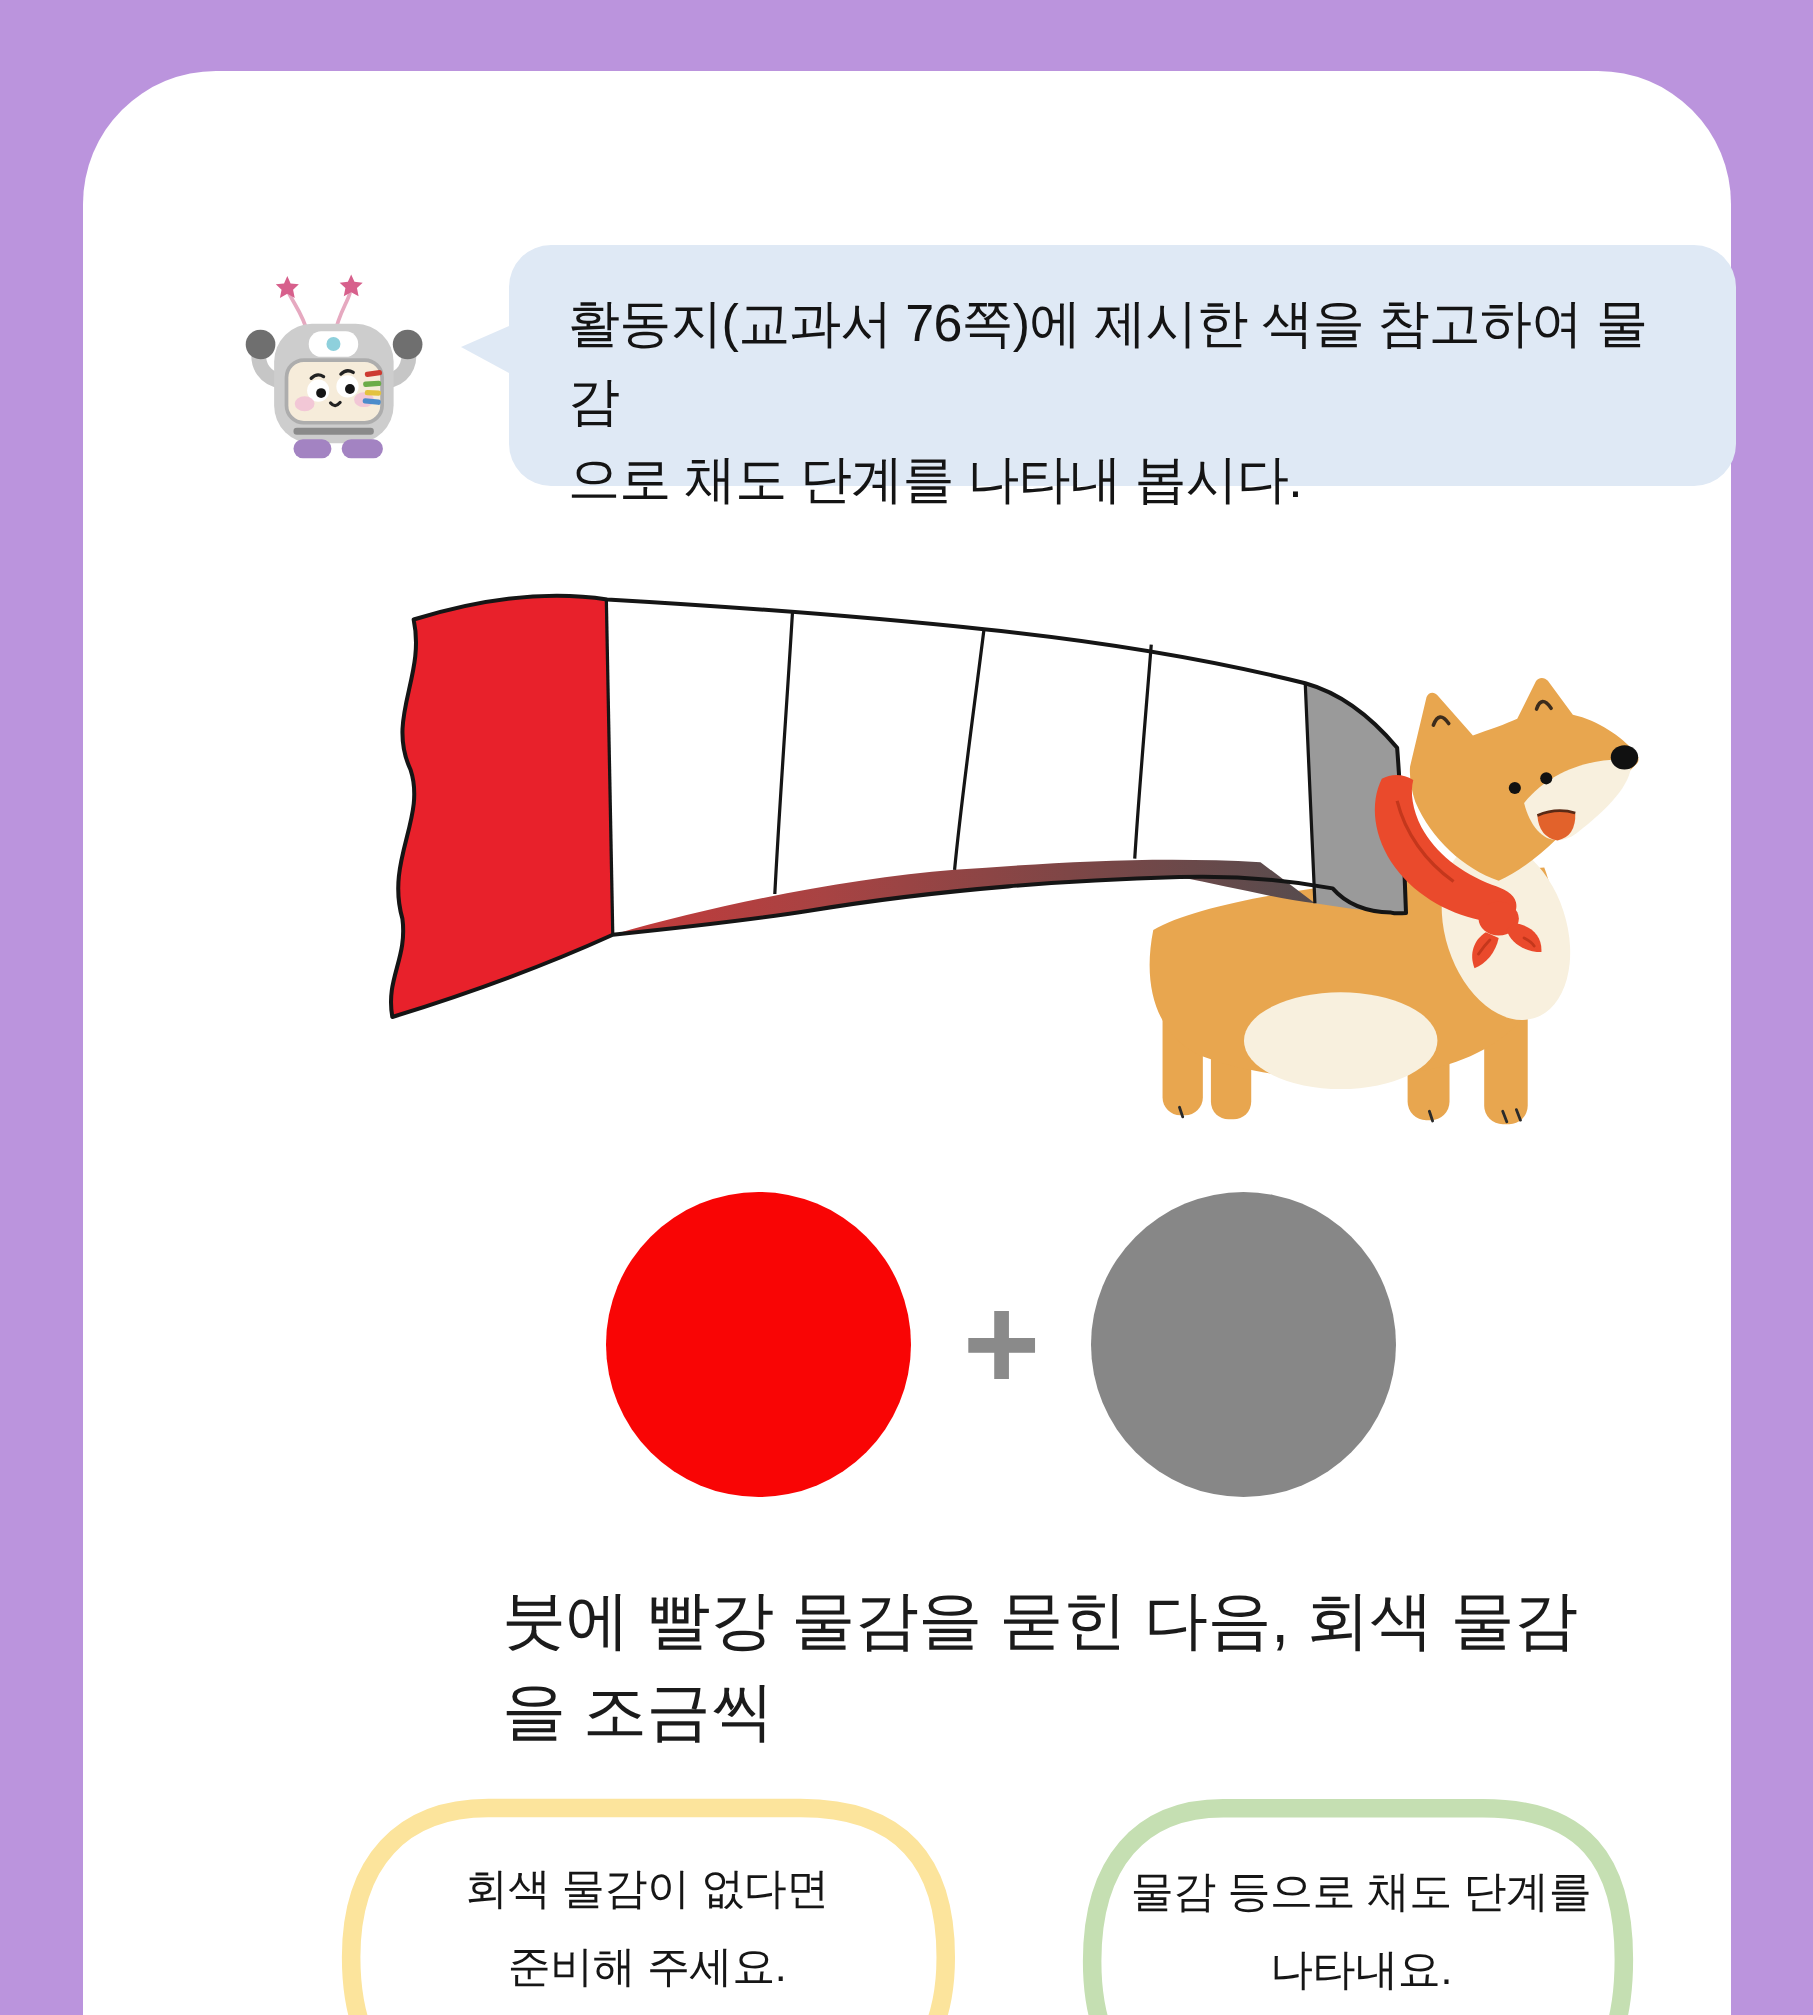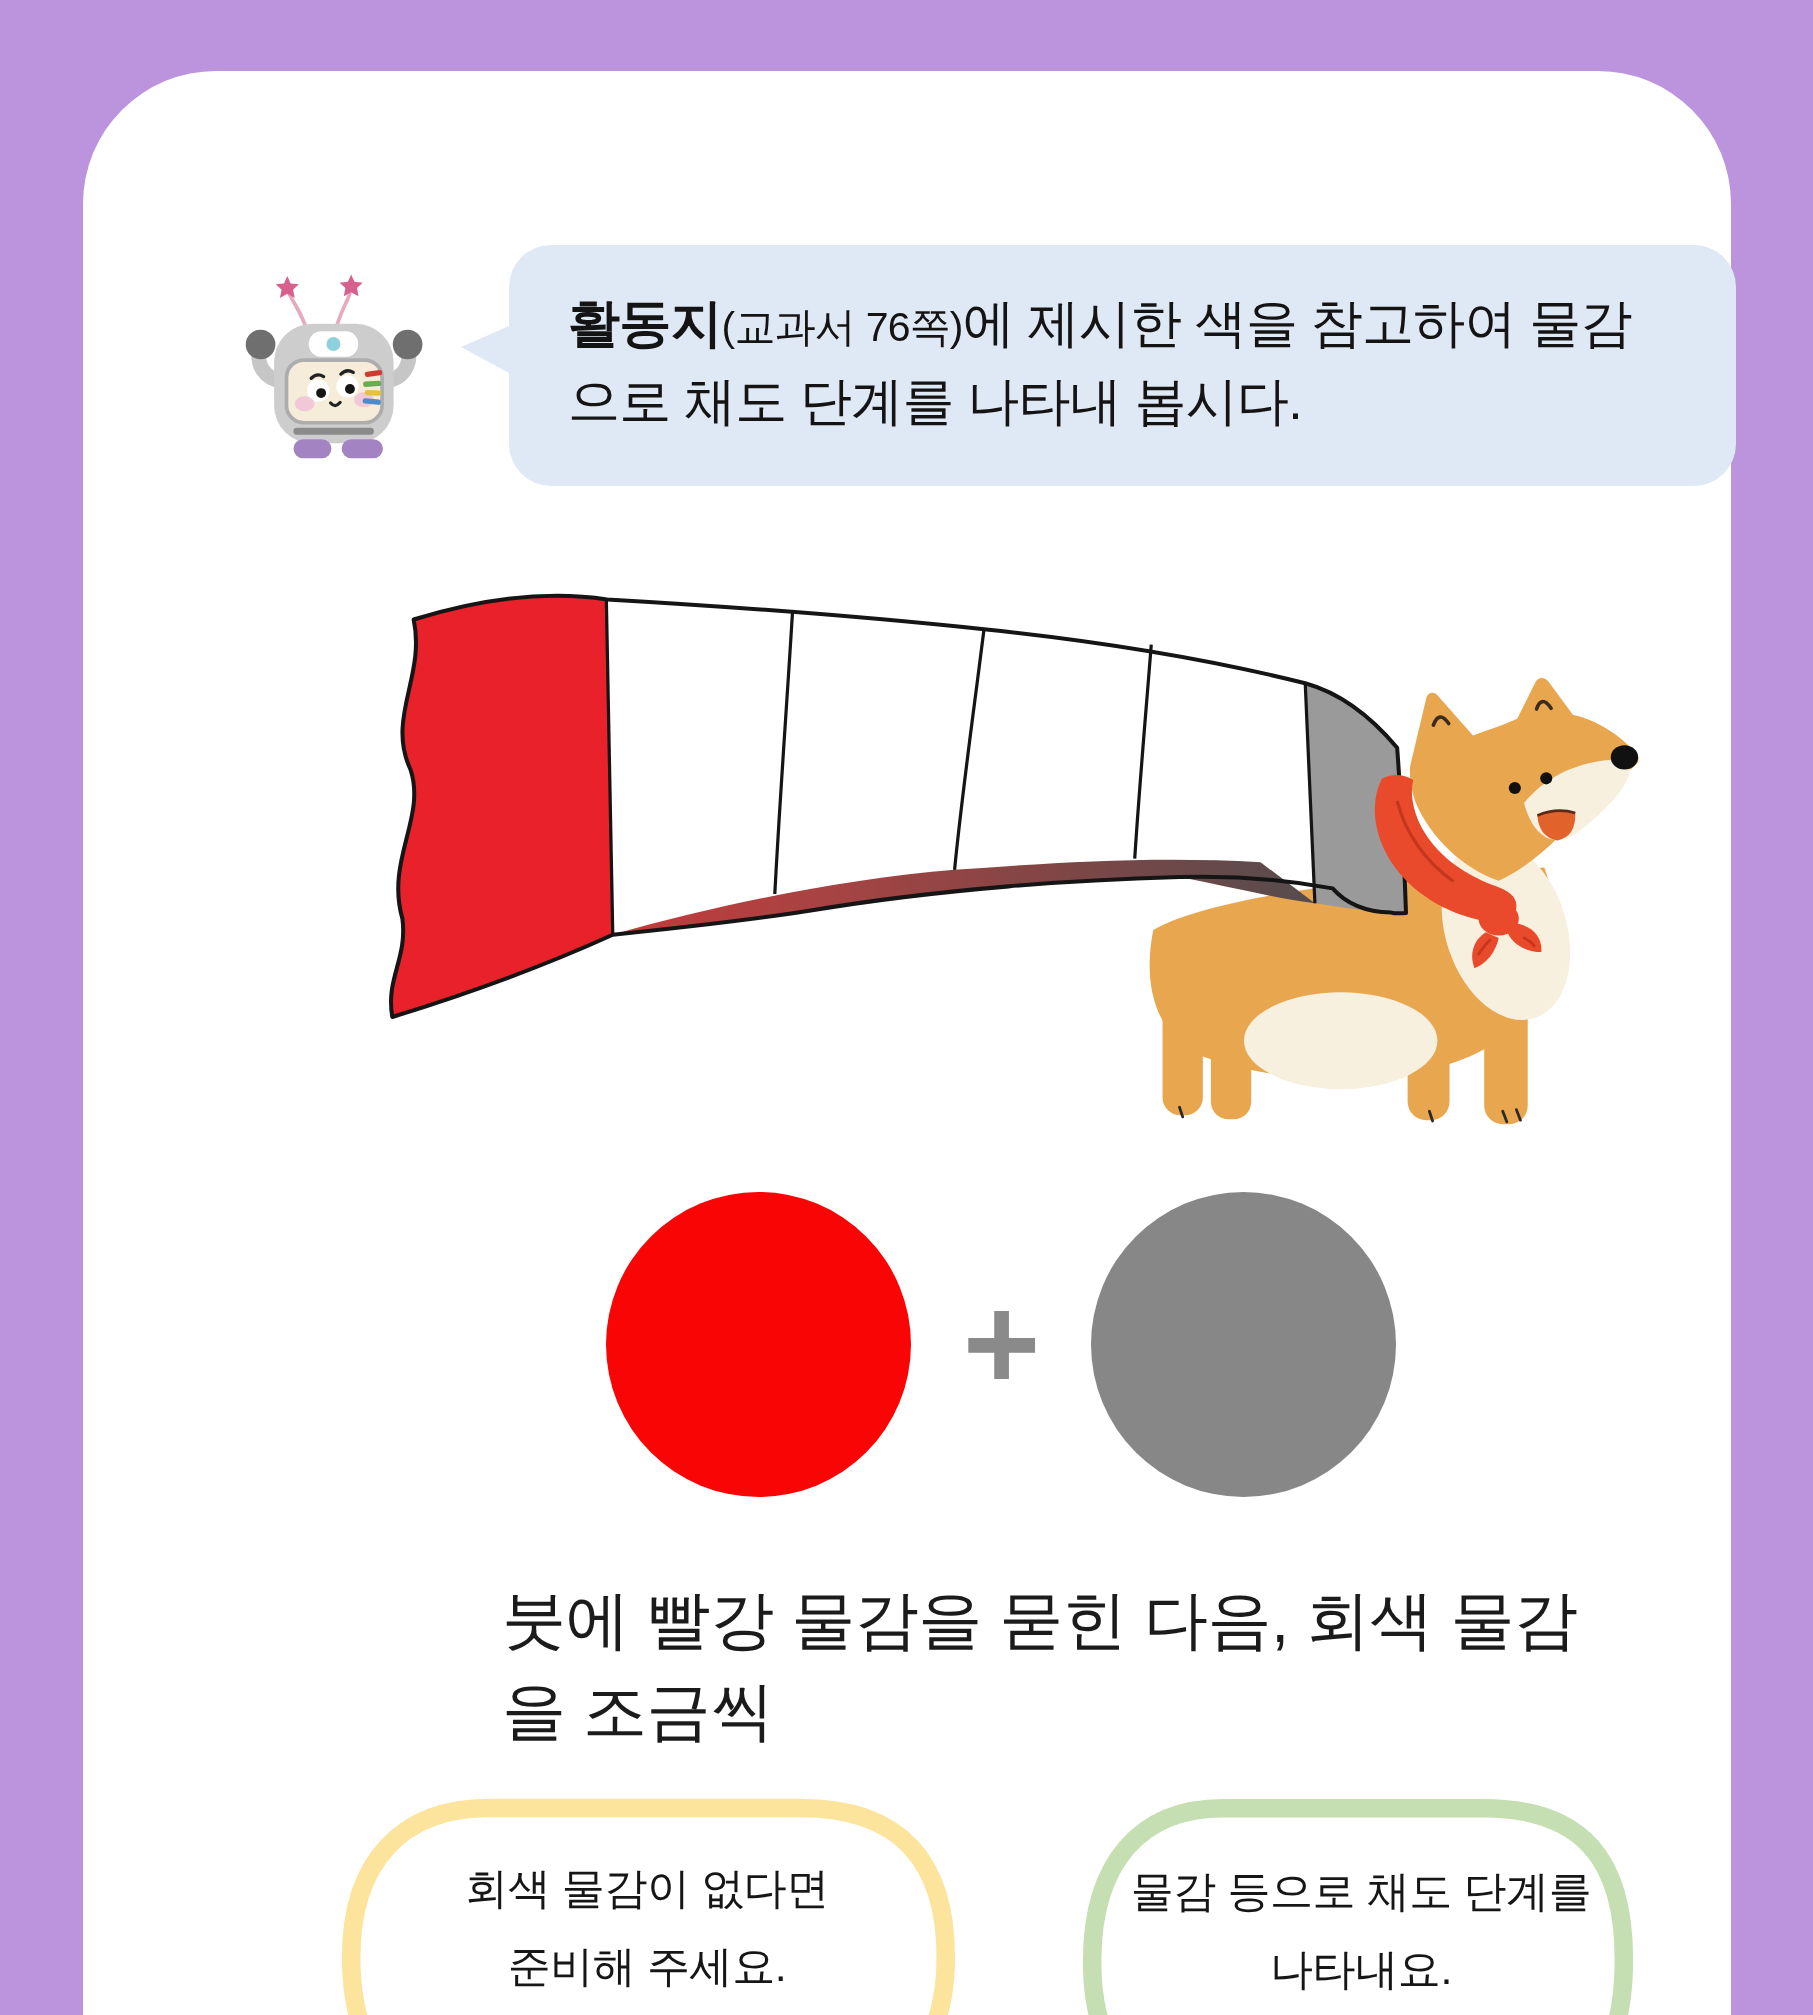--- a/index.html
+++ b/index.html
@@ -11,22 +11,22 @@
   .abs{position:absolute;}
 
   
   .intro-bubble{position:absolute;left:426px;top:174px;width:1227px;height:241px;
       background:#DFE9F5;border-radius:42px;}
   .intro-tail{position:absolute;left:-48px;top:81px;width:0;height:0;
       border-top:21px solid transparent;border-bottom:26.6px solid transparent;
       border-right:48px solid #DFE9F5;}
   .intro-text{position:absolute;left:59px;top:39px;width:1128px;
       font-size:52px;line-height:1.5;color:#141414;letter-spacing:-0.8px;}
-  .intro-text .bold{font-weight:700;text-align:center;}
-  .intro-text .paren{font-size:41px;}
+  .intro-text .bold{font-weight:400;text-align:center;}
+  .intro-text .paren{font-size:52px;}
 
   
   .circle{position:absolute;border-radius:50%;width:305px;height:305px;top:1121px;}
   .circle.red{left:523px;background:#F90505;}
   .circle.gray{left:1008px;background:#878787;}
   .plus{position:absolute;left:849px;top:1203px;width:139px;height:141px;
       color:#8A8A8A;font-size:133px;font-weight:700;text-align:center;line-height:141px;}
 
   
   .caption{position:absolute;left:419px;top:1504px;width:1128px;

